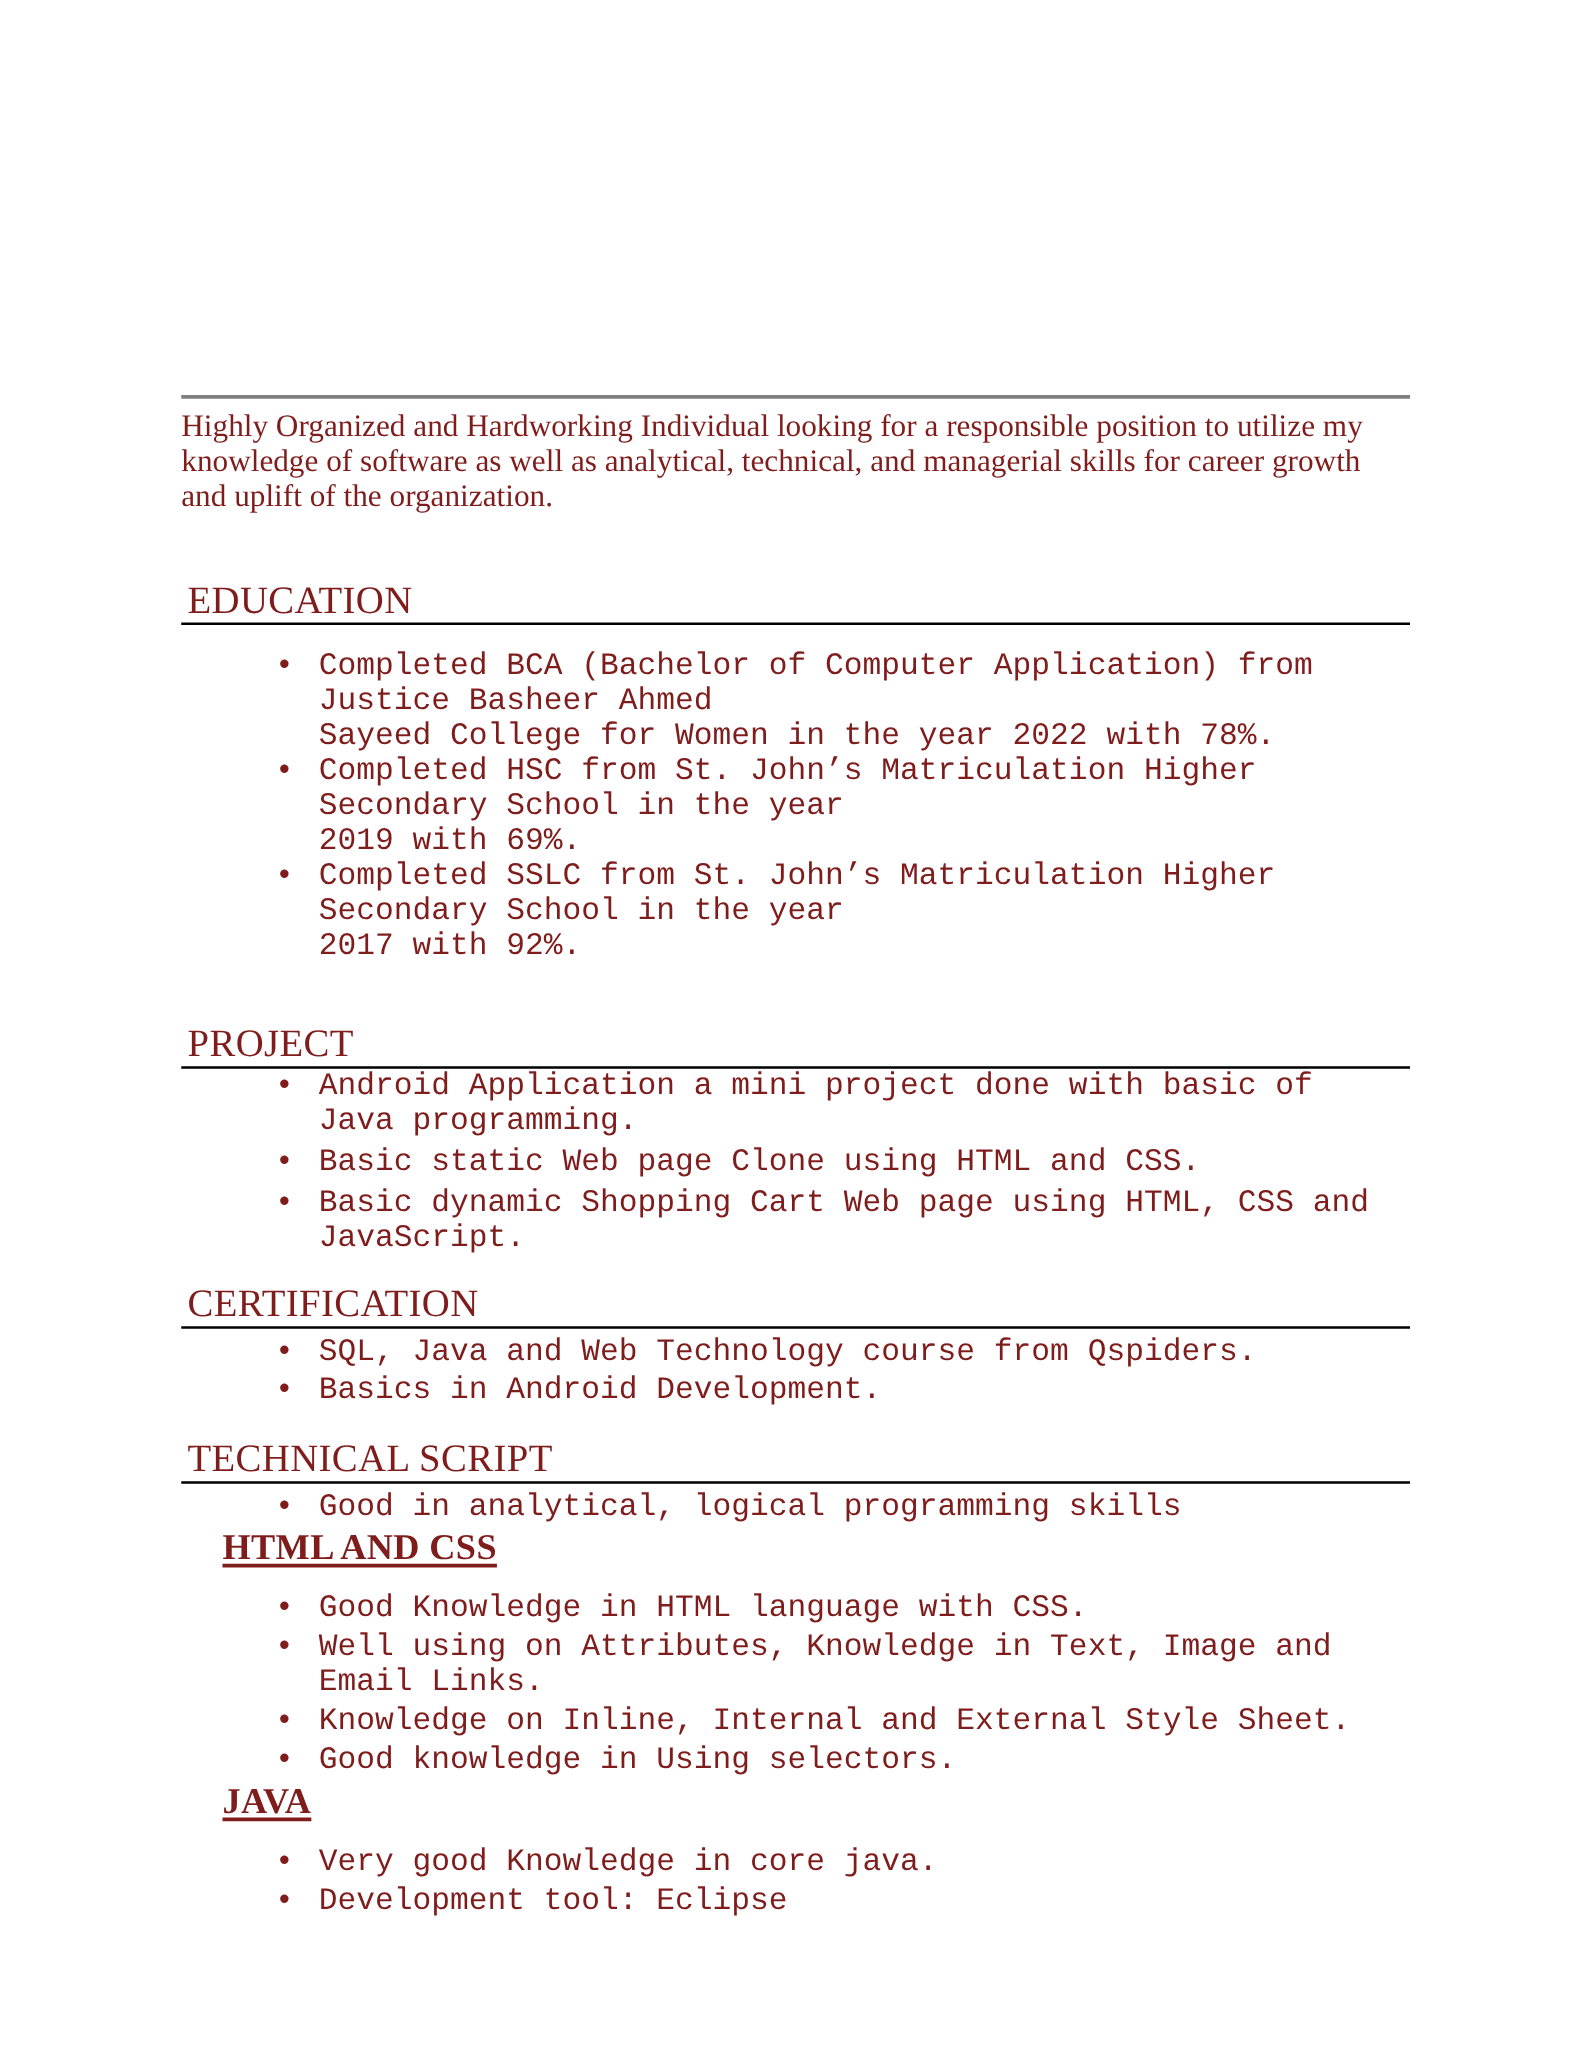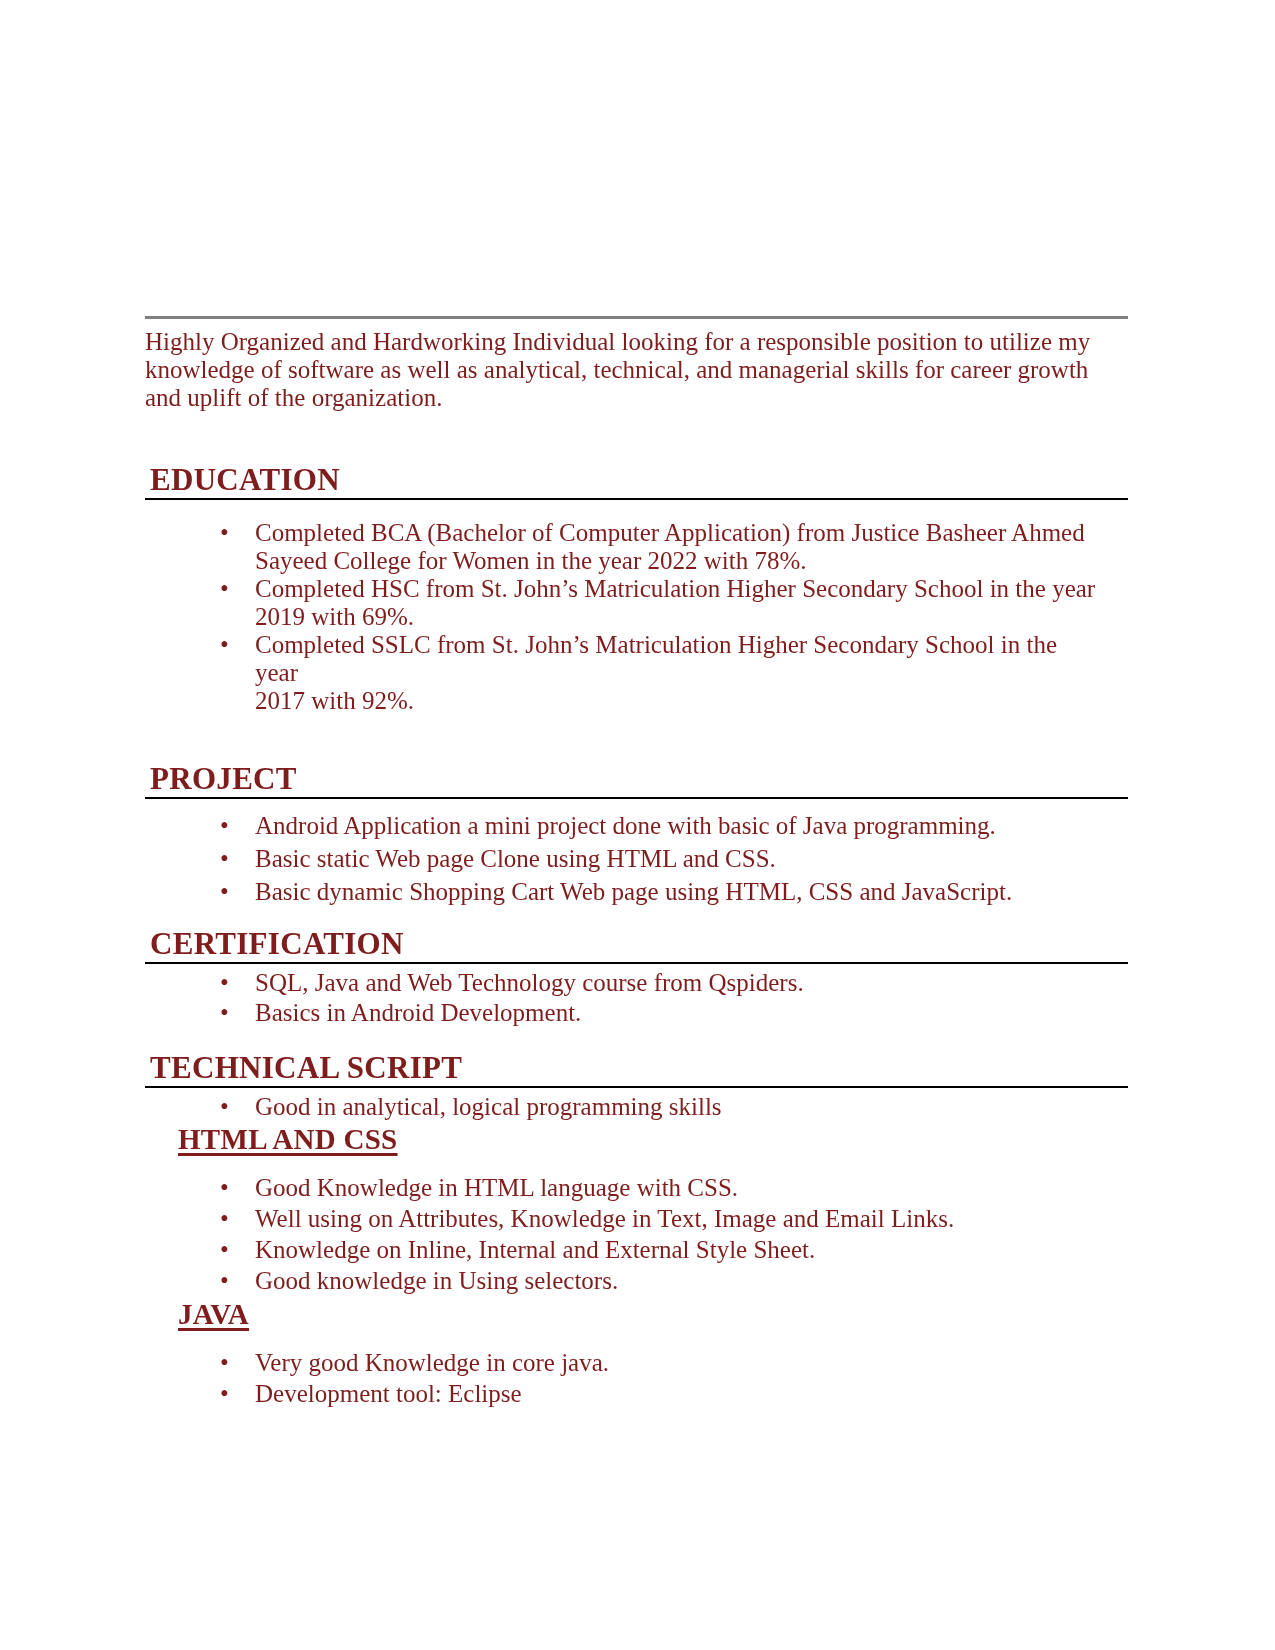--- a/index.html
+++ b/index.html
@@ -25,21 +25,21 @@
   }
   .objective {
     margin: 9px 0 0 0;
     font-size: 25px;
     line-height: 28px;
   }
   .objective .obj-line { white-space: nowrap; }
   h2.sec-title {
     font-size: 31px;
     line-height: 36px;
-    font-weight: 700;
+    font-weight: 400;
     margin: 0;
     padding: 0 0 0 5px;
     border-bottom: 2px solid #000000;
     letter-spacing: 0.3px;
   }
   h3.subsec-title {
     font-size: 29px;
     line-height: 32px;
     font-weight: 700;
     margin: 0 0 0 33px;
@@ -52,35 +52,36 @@
     list-style: none;
     margin: 0;
     padding: 0;
     font-size: 25px;
     line-height: 28px;
   }
   ul.blist li {
     position: relative;
     padding-left: 110px;
     padding-right: 30px;
+    font-family: Liberation Mono, monospace;
   }
   ul.blist li::before {
     content: "\2022";
     position: absolute;
     left: 75px;
     top: 0;
     font-size: 25px;
   }
   
   .sec-education { margin-top: 50px; }
   .sec-education ul.blist { margin-top: 19px; }
   .sec-education li { margin-bottom: 0; }
 
   .sec-project { margin-top: 46px; }
-  .sec-project ul.blist { margin-top: 13px; }
+  .sec-project ul.blist { margin-top: 0; }
   .sec-project li { margin-bottom: 5px; }
 
   .sec-certification { margin-top: 20px; }
   .sec-certification ul.blist { margin-top: 5px; }
   .sec-certification li { margin-bottom: 2px; }
 
   .sec-technical { margin-top: 23px; }
   .sec-technical > ul.blist { margin-top: 5px; }
   .sec-technical > ul.blist > li { margin-bottom: 2px; }
 

